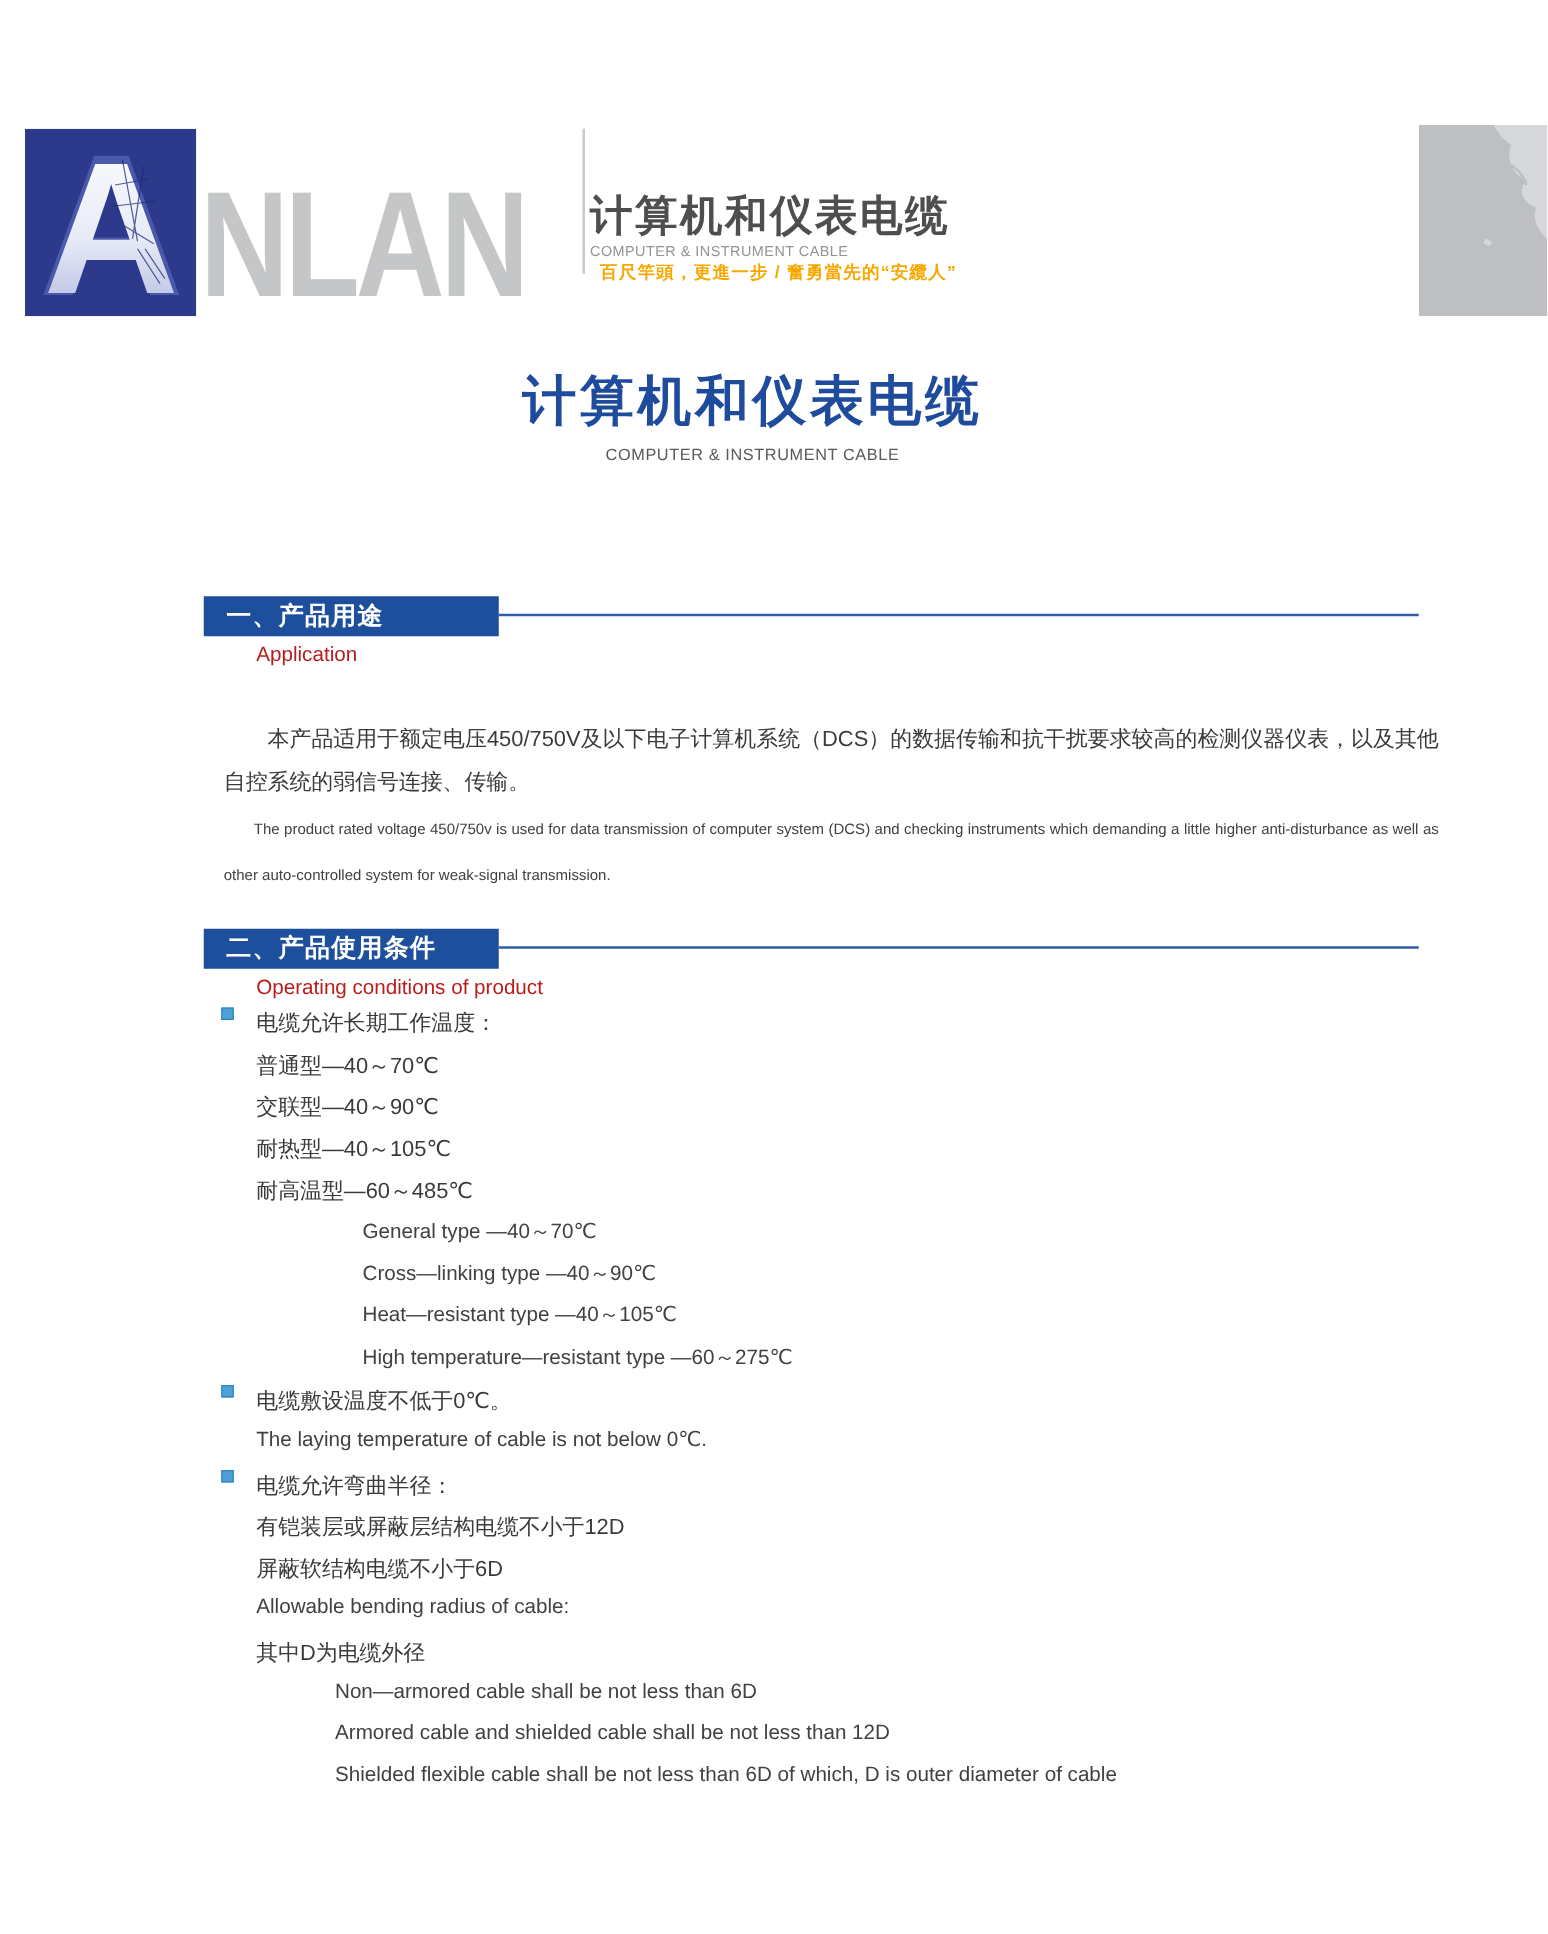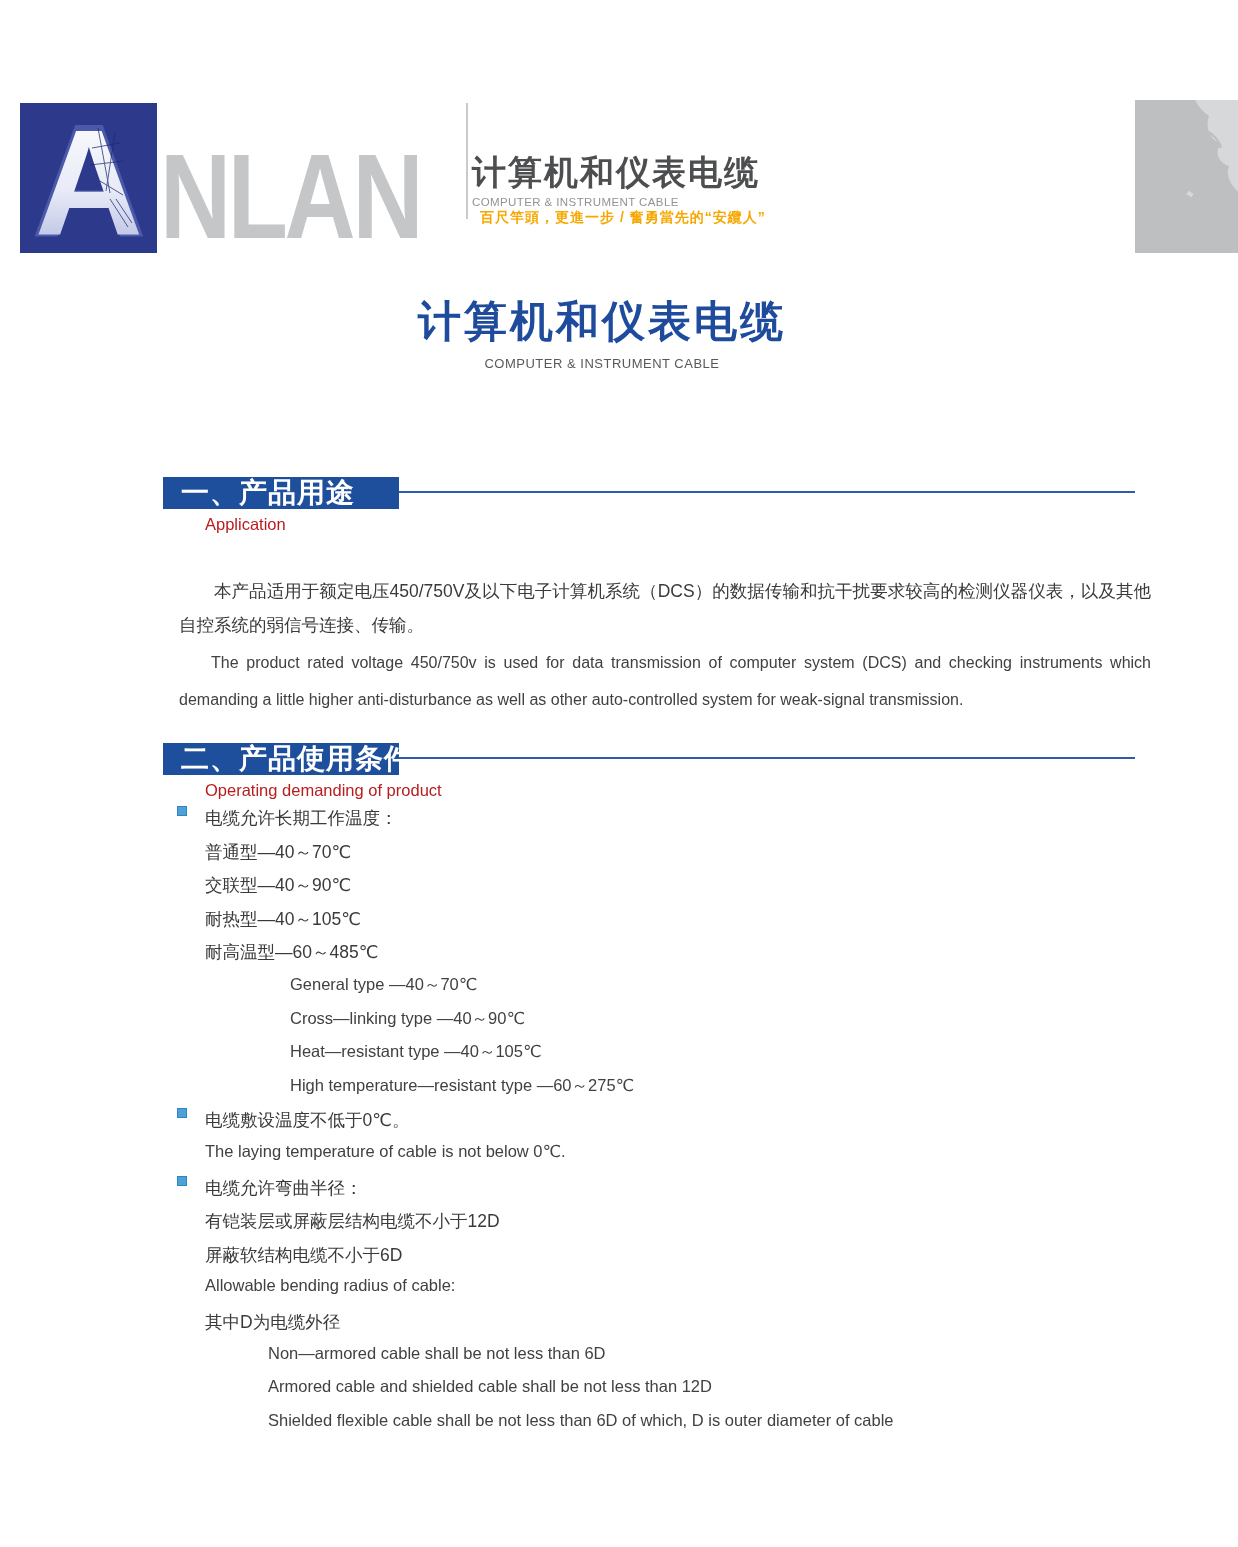--- a/index.html
+++ b/index.html
@@ -40,38 +40,38 @@
     font-size:43px;font-weight:800;color:var(--accent,#1e4b9b);
     letter-spacing:3px;line-height:50px;margin:0;
   }
   .doc-title .en{
     font-size:13px;color:#58595b;letter-spacing:0.5px;margin-top:10px;
   }
   
   .sec-bar{
     position:absolute;left:163px;width:236px;height:32px;
     background:var(--barblue,#1d4f9d);
-    color:#ffffff;font-size:28px;font-weight:bold;letter-spacing:1px;
+    color:#ffffff;font-size:20px;font-weight:bold;letter-spacing:1px;
     line-height:32px;padding-left:18px;box-sizing:border-box;white-space:nowrap;
   }
   .sec-line{
     position:absolute;left:399px;width:736px;height:0;
     border-top:2px solid var(--linerule,#2f5da8);
   }
   .sec-sub{
     position:absolute;left:205px;
     font-size:16.5px;color:#b91c1c;white-space:nowrap;
   }
   
   .para{
     position:absolute;left:163px;width:972px;
     text-align:justify;text-indent:2em;margin:16px;
   }
   .para.cn{top:558px;font-size:17.5px;line-height:34px;color:#3a3a3c;}
-  .para.en{top:629px;font-size:16px;line-height:36.5px;color:#414042;}
+  .para.en{top:629px;font-size:12px;line-height:36.5px;color:#414042;}
   
   .cond-list{position:absolute;left:163px;top:806px;width:972px;}
   .row{height:33.6px;display:flex;align-items:flex-start;white-space:nowrap;}
   .row.cn{font-size:17.5px;color:#3a3a3c;padding-left:42px;}
   .row.en{font-size:16.5px;color:#414042;padding-left:42px;}
   .row.en.ind-lg{padding-left:127px;}
   .row.en.ind-md{padding-left:105px;}
   .row.bullet{padding-left:14px;}
   .sq{
     width:10px;height:10px;flex:0 0 10px;
@@ -123,21 +123,21 @@
 
   <div class="sec-bar" style="top:477px;">一、产品用途</div>
   <div class="sec-line" style="top:491px;"></div>
   <div class="sec-sub" style="top:515px;">Application</div>
 
   <p class="para cn">本产品适用于额定电压450/750V及以下电子计算机系统（DCS）的数据传输和抗干扰要求较高的检测仪器仪表，以及其他自控系统的弱信号连接、传输。</p>
   <p class="para en">The product rated voltage 450/750v is used for data transmission of computer system (DCS) and checking instruments which demanding a little higher anti-disturbance as well as other auto-controlled system for weak-signal transmission.</p>
 
   <div class="sec-bar" style="top:743px;">二、产品使用条件</div>
   <div class="sec-line" style="top:757px;"></div>
-  <div class="sec-sub" style="top:781px;">Operating demanding of product</div>
+  <div class="sec-sub" style="top:781px;">Operating conditions of product</div>
 
   <div class="cond-list">
 
     <div class="row cn bullet">
       <span class="sq"></span>
       <span>电缆允许长期工作温度：</span>
     </div>
     <div class="row cn">普通型—40～70℃</div>
     <div class="row cn">交联型—40～90℃</div>
     <div class="row cn">耐热型—40～105℃</div>

